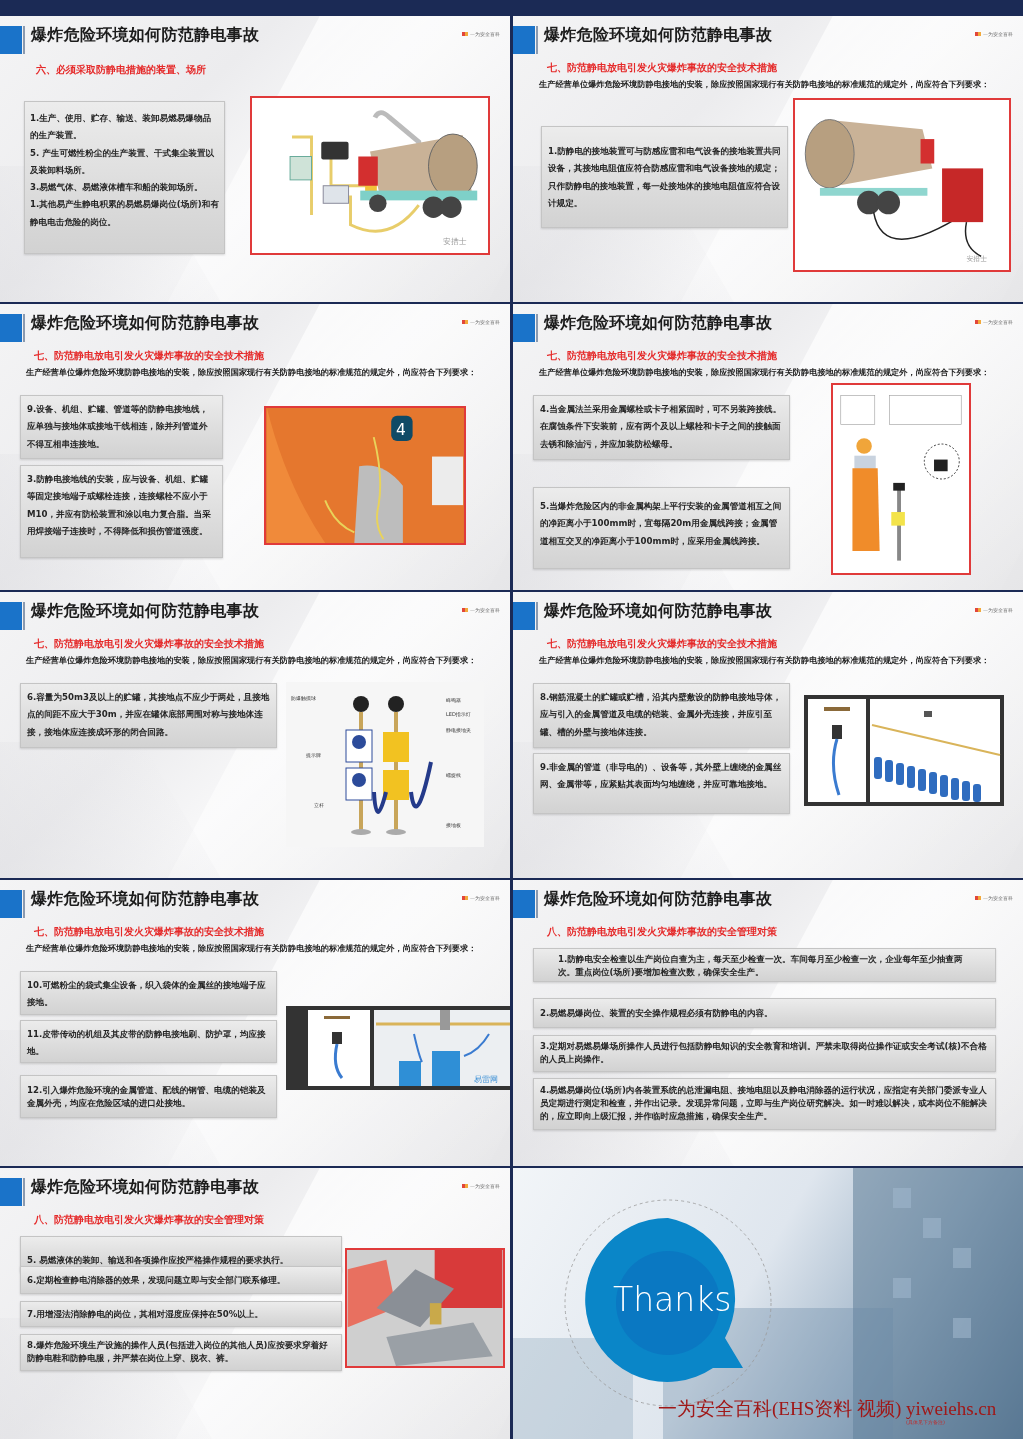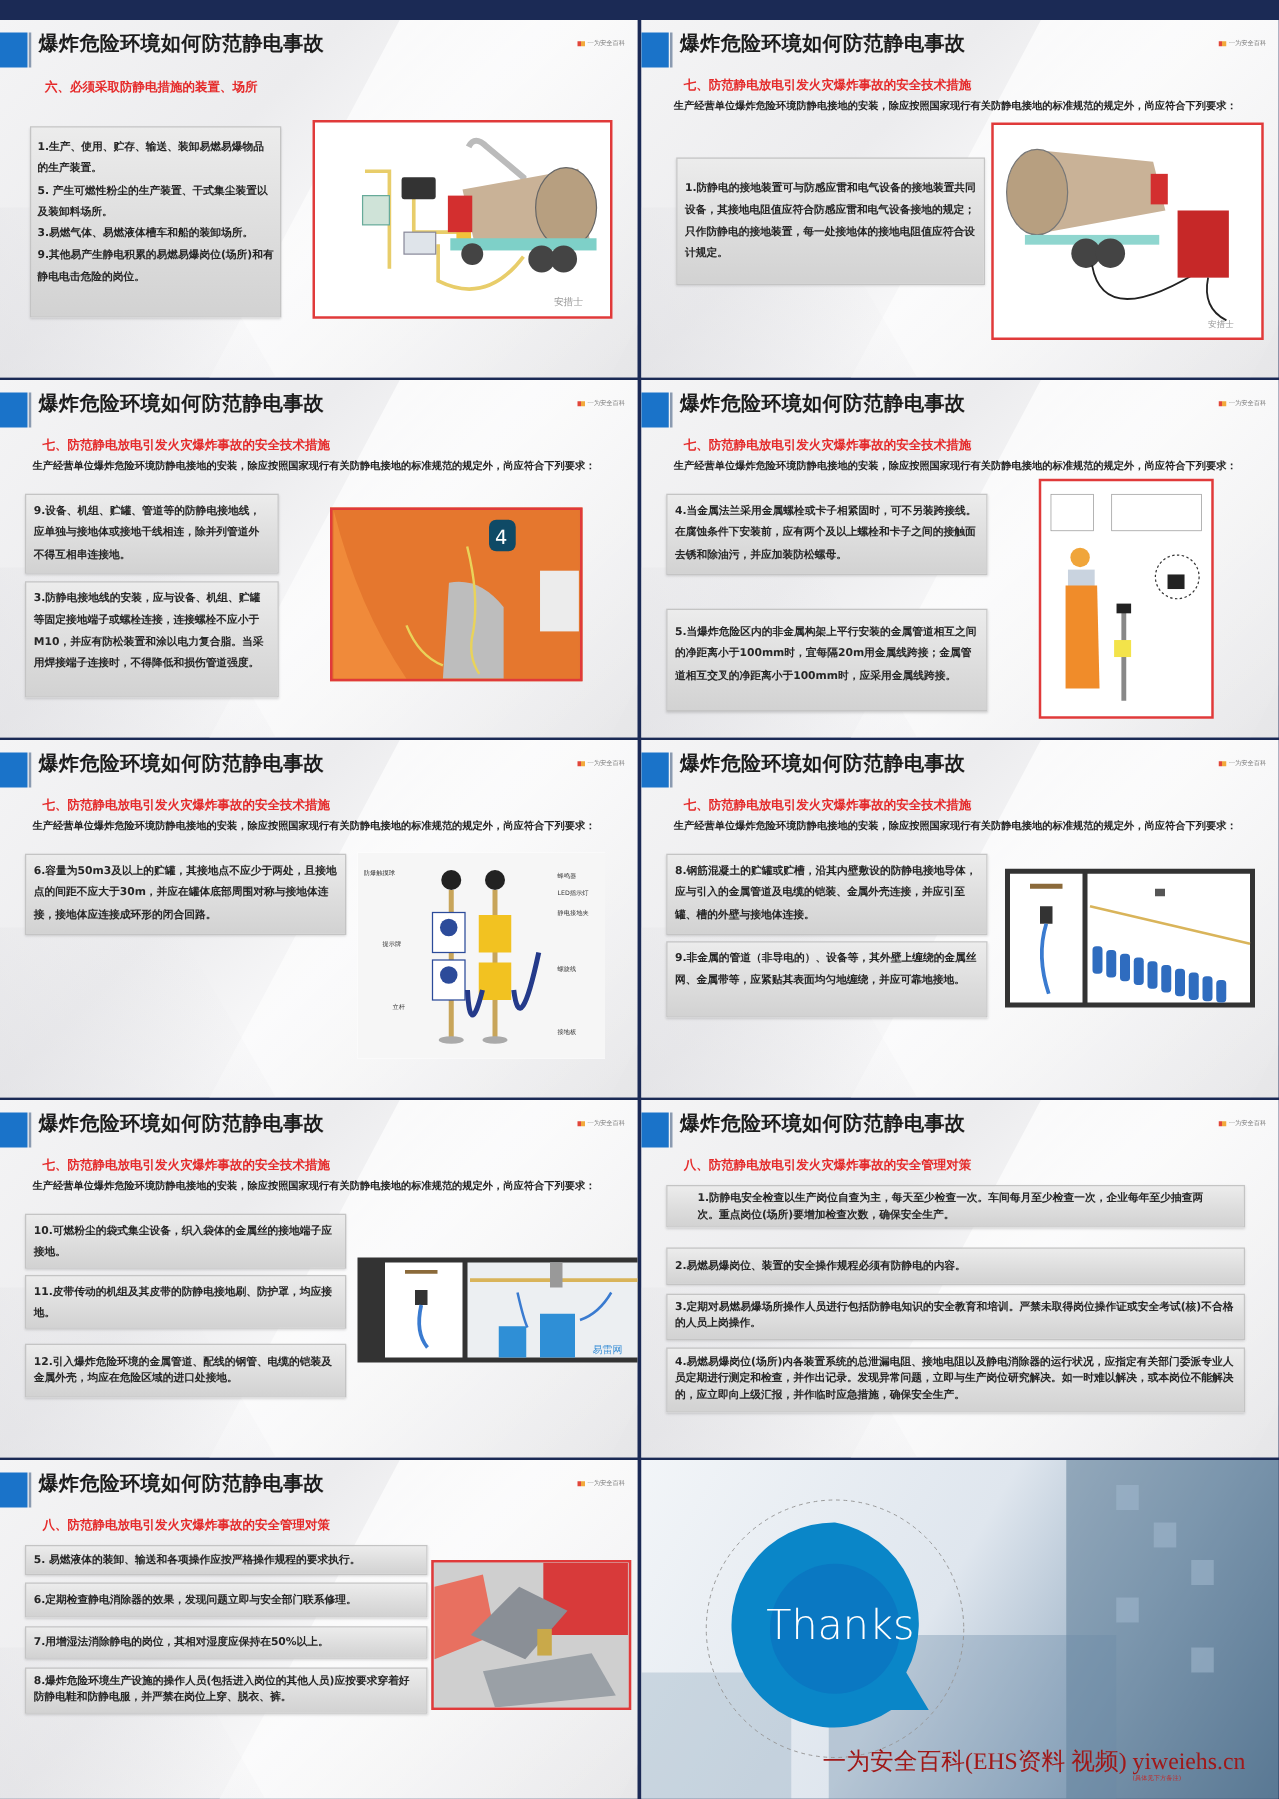--- a/index.html
+++ b/index.html
@@ -40,21 +40,21 @@
   <div class="s-title">爆炸危险环境如何防范静电事故</div>
   <div class="s-logo">
         <span class="mk"></span>
         <span>一为安全百科</span>
       </div>
   <div class="s-sub">六、必须采取防静电措施的装置、场所</div>
   <div class="box" style="left:24px;top:85px;width:201px;height:153px;padding:8px 5px;">
     <div>1.生产、使用、贮存、输送、装卸易燃易爆物品的生产装置。</div>
     <div>5. 产生可燃性粉尘的生产装置、干式集尘装置以及装卸料场所。</div>
     <div>3.易燃气体、易燃液体槽车和船的装卸场所。</div>
-    <div>9.其他易产生静电积累的易燃易爆岗位(场所)和有静电电击危险的岗位。</div>
+    <div>1.其他易产生静电积累的易燃易爆岗位(场所)和有静电电击危险的岗位。</div>
   </div>
   <div class="pic red" style="left:250px;top:80px;width:240px;height:159px">
     <svg viewBox="0 0 240 159">
       <path d="M40 40 L60 40 L60 120 M80 50 L80 90 L120 90 M100 100 L100 130 Q140 150 170 110" stroke="#e8cd6a" stroke-width="3" fill="none"></path>
       <path d="M125 20 Q130 10 140 20 L170 45 L170 70" stroke="#bbb" stroke-width="5" fill="none"></path>
       <rect x="70" y="45" width="28" height="18" fill="#333" rx="2"></rect>
       <rect x="38" y="60" width="22" height="24" fill="#cfe3d8" stroke="#6a9"></rect>
       <rect x="72" y="90" width="26" height="18" fill="#dfe4ea" stroke="#889"></rect>
       <rect x="115" y="88" width="12" height="9" fill="#f2c23a"></rect>
       <polygon points="120,55 215,38 225,100 130,100" fill="#c9b297"></polygon>
@@ -303,21 +303,21 @@
 
 <div class="slide" style="left:0;top:1152px">
   <div class="s-bar"></div>
       <div class="s-bar2"></div>
   <div class="s-title">爆炸危险环境如何防范静电事故</div>
   <div class="s-logo">
         <span class="mk"></span>
         <span>一为安全百科</span>
       </div>
   <div class="s-sub l2">八、防范静电放电引发火灾爆炸事故的安全管理对策</div>
-  <div class="box tight" style="left:20px;top:68px;width:322px;height:24px;padding:5px 6px">
+  <div class="box tight" style="left:20px;top:68px;width:322px;height:24px;padding:17px 6px">
     <div>5. 易燃液体的装卸、输送和各项操作应按严格操作规程的要求执行。</div>
   </div>
   <div class="box tight" style="left:20px;top:98px;width:322px;height:28px;padding:7px 6px">
     <div>6.定期检查静电消除器的效果，发现问题立即与安全部门联系修理。</div>
   </div>
   <div class="box tight" style="left:20px;top:133px;width:322px;height:26px;padding:6px 6px">
     <div>7.用增湿法消除静电的岗位，其相对湿度应保持在50%以上。</div>
   </div>
   <div class="box tight" style="left:20px;top:166px;width:322px;height:37px;padding:4px 6px">
     <div>8.爆炸危险环境生产设施的操作人员(包括进入岗位的其他人员)应按要求穿着好防静电鞋和防静电服，并严禁在岗位上穿、脱衣、裤。</div>

